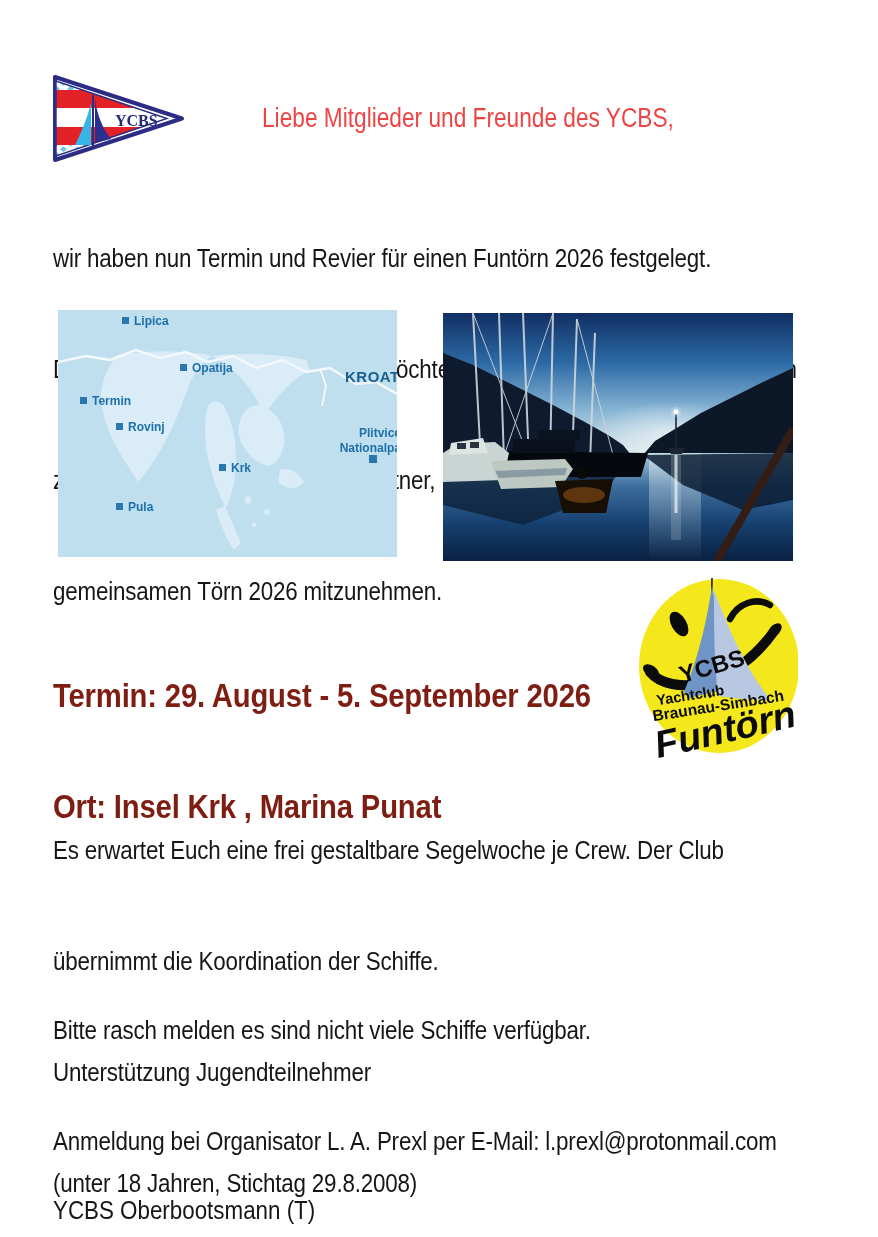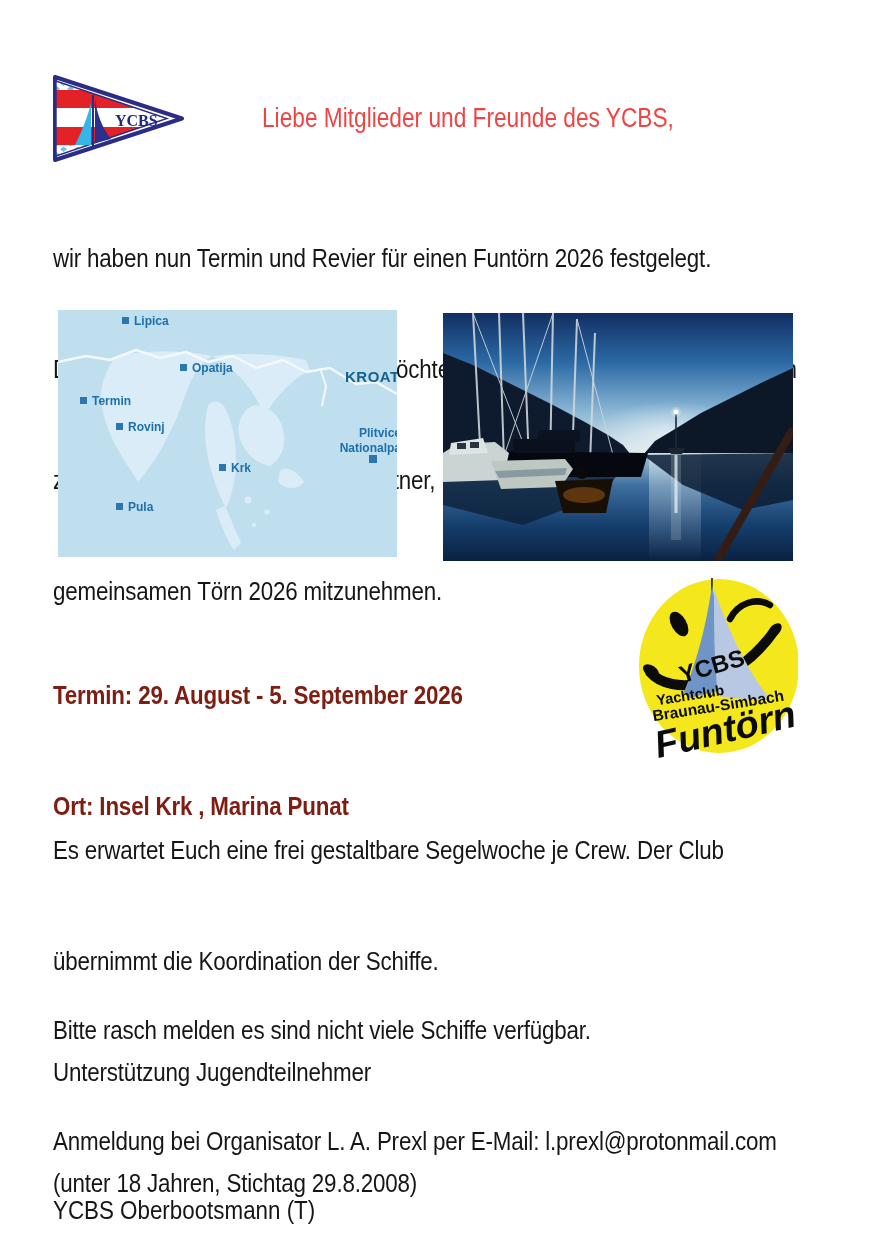--- a/index.html
+++ b/index.html
@@ -6,21 +6,21 @@
   .page{
     position:relative;width:798px;height:1237px;background:#ffffff;
     font-family:"Liberation Sans",sans-serif;overflow:hidden;
   }
   .abs{position:absolute;}
   .cx{transform:scaleX(0.84);transform-origin:0 0;display:block;white-space:pre;}
   .cx86{transform:scaleX(0.86);transform-origin:0 0;display:block;white-space:pre;}
   .title{font-size:27px;font-weight:normal;color:#ef4444;}
   .para{font-size:26px;line-height:37px;color:#161616;letter-spacing:-0.2px;}
   .para div{white-space:pre;}
-  .event{font-size:26px;line-height:37px;font-weight:bold;color:#7e1e12;letter-spacing:-0.2px;}
+  .event{font-size:34px;line-height:37px;font-weight:bold;color:#7e1e12;letter-spacing:-0.2px;}
   .email{color:#161616;}
   .map-wrap{left:58px;top:310px;width:339px;height:247px;overflow:hidden;background:#bef264;}
   .map-label{position:absolute;color:#1d70ab;font-weight:bold;font-size:12px;white-space:nowrap;line-height:12px;}
   .map-label .sq{display:inline-block;width:7px;height:7px;background:#2a77b0;margin-right:5px;vertical-align:1px;}
   .map-region{position:absolute;color:#17618f;font-weight:bold;font-size:15px;letter-spacing:0.5px;white-space:nowrap;}
   .map-park{position:absolute;color:#1d70ab;font-weight:bold;font-size:12px;line-height:15px;text-align:right;white-space:nowrap;}
   .photo-wrap{left:443px;top:313px;width:350px;height:248px;overflow:hidden;}
   .badge-wrap{left:630px;top:570px;width:250px;height:200px;}
   .pennant-wrap{left:53px;top:75px;width:132px;height:87px;}
   .sig{font-size:26px;line-height:37px;color:#161616;}

